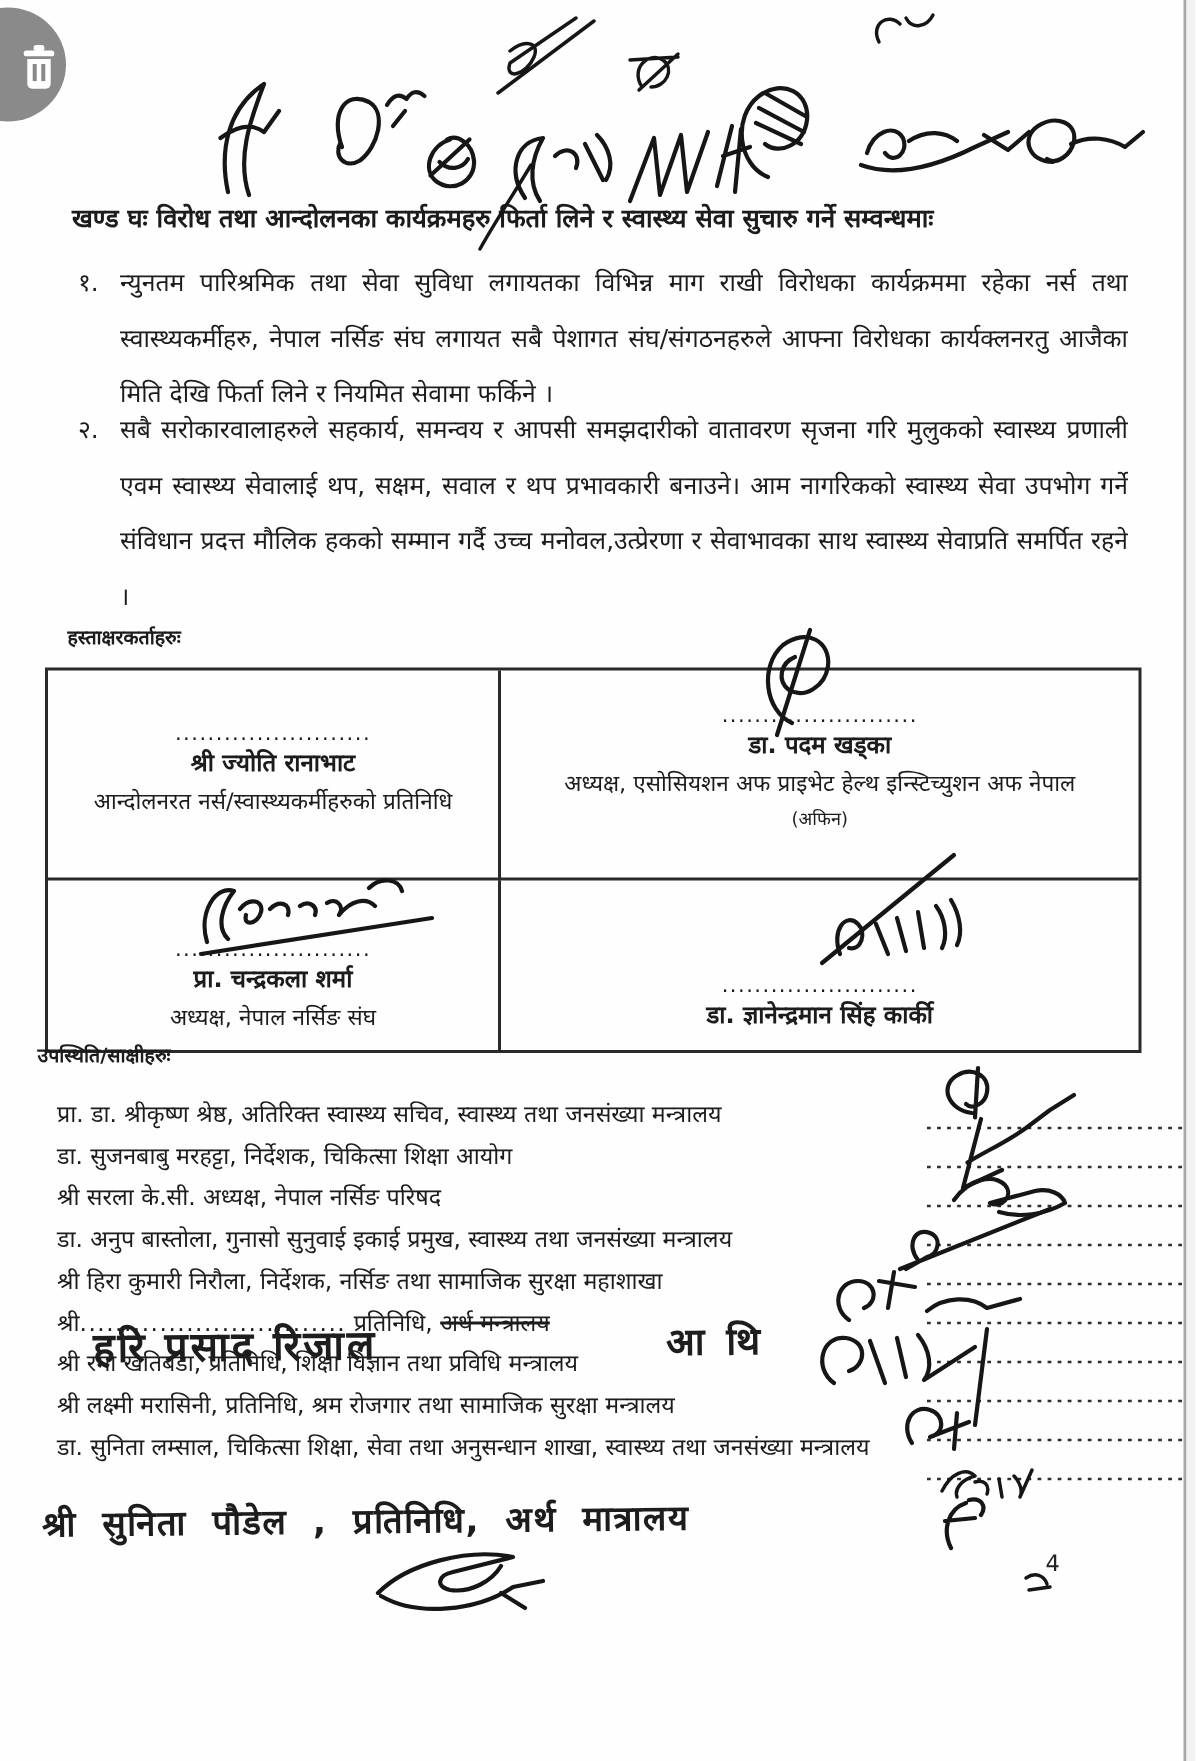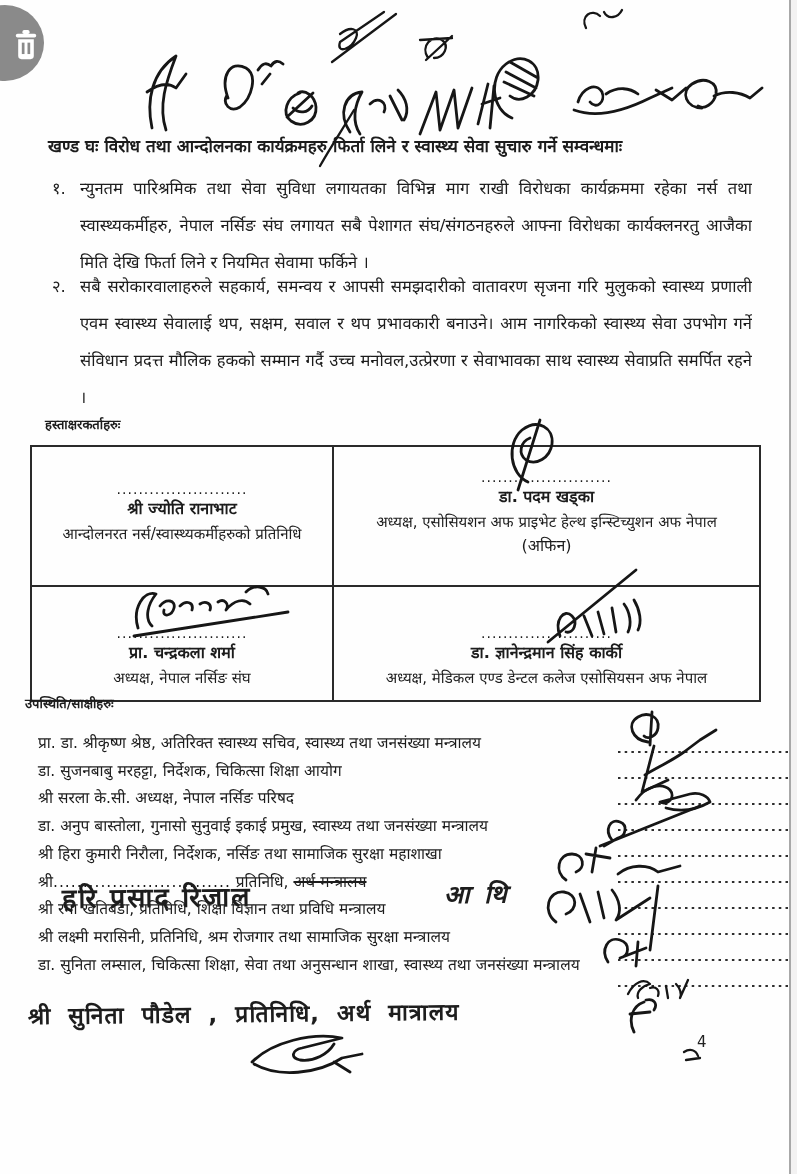--- a/index.html
+++ b/index.html
@@ -53,35 +53,35 @@
   .sign-cell{
     border-right:2px solid #2a2a2a;border-bottom:2px solid #2a2a2a;
     display:flex;flex-direction:column;align-items:center;justify-content:flex-end;
     text-align:center;padding:6px 8px 10px 8px;box-sizing:border-box;overflow:hidden;
   }
   .sign-cell:nth-child(2n){border-right:none;}
   .sign-cell:nth-child(n+3){border-bottom:none;}
   .sign-cell .dots{font-size:14px;letter-spacing:1px;line-height:14px;color:#1a1a1a;}
   .sign-cell .name{font-size:16px;font-weight:600;line-height:26px;}
   .sign-cell .role{font-size:15px;line-height:24px;}
-  .sign-cell .role2{font-size:16px;line-height:24px;min-height:18px;}
+  .sign-cell .role2{font-size:12px;line-height:24px;min-height:18px;}
   .cellA{justify-content:center;}
   .cellB{justify-content:center;}
 
   .witness-list{position:absolute;left:38px;top:730px;width:600px;}
   .witness-row{font-size:15.5px;line-height:27.7px;white-space:nowrap;}
   .strike{text-decoration:line-through;text-decoration-thickness:2px;}
   .leader-dots{letter-spacing:1px;}
 
   .handwriting{
     position:absolute;color:#1d1d1d;font-weight:600;white-space:nowrap;
     transform:rotate(-0.6deg);
   }
   #hw-insert{left:62px;top:878px;font-size:27px;letter-spacing:2px;}
-  #hw-after-strike{left:444px;top:876px;font-size:25px;letter-spacing:3px;font-style:italic;}
+  #hw-after-strike{left:444px;top:876px;font-size:25px;letter-spacing:3px;}
   #hw-last-line{left:28px;top:997px;font-size:23px;letter-spacing:1px;word-spacing:8px;}
 
   .page-number{position:absolute;left:697px;top:1033px;font-size:15px;color:#222;}
 </style>
 </head>
 <body>
 
 <div class="page">
 
   <div class="trash-bubble">
@@ -121,21 +121,20 @@
       <div class="role2">(अफिन)</div>
     </div>
     <div class="sign-cell">
       <div class="dots">........................</div>
       <div class="name">प्रा. चन्द्रकला शर्मा</div>
       <div class="role">अध्यक्ष, नेपाल नर्सिङ संघ</div>
     </div>
     <div class="sign-cell">
       <div class="dots">........................</div>
       <div class="name">डा. ज्ञानेन्द्रमान सिंह कार्की</div>
-      <div class="role">अध्यक्ष, मेडिकल एण्ड डेन्टल कलेज एसोसियसन अफ नेपाल</div>
     </div>
   </div>
 
   <div class="sec-label" id="witnesses-title">उपस्थिति/साक्षीहरुः</div>
 
   <div class="witness-list">
     <div class="witness-row">प्रा. डा. श्रीकृष्ण श्रेष्ठ, अतिरिक्त स्वास्थ्य सचिव, स्वास्थ्य तथा जनसंख्या मन्त्रालय</div>
     <div class="witness-row">डा. सुजनबाबु मरहट्टा, निर्देशक, चिकित्सा शिक्षा आयोग</div>
     <div class="witness-row">श्री सरला के.सी. अध्यक्ष, नेपाल नर्सिङ परिषद</div>
     <div class="witness-row">डा. अनुप बास्तोला, गुनासो सुनुवाई इकाई प्रमुख, स्वास्थ्य तथा जनसंख्या मन्त्रालय</div>

